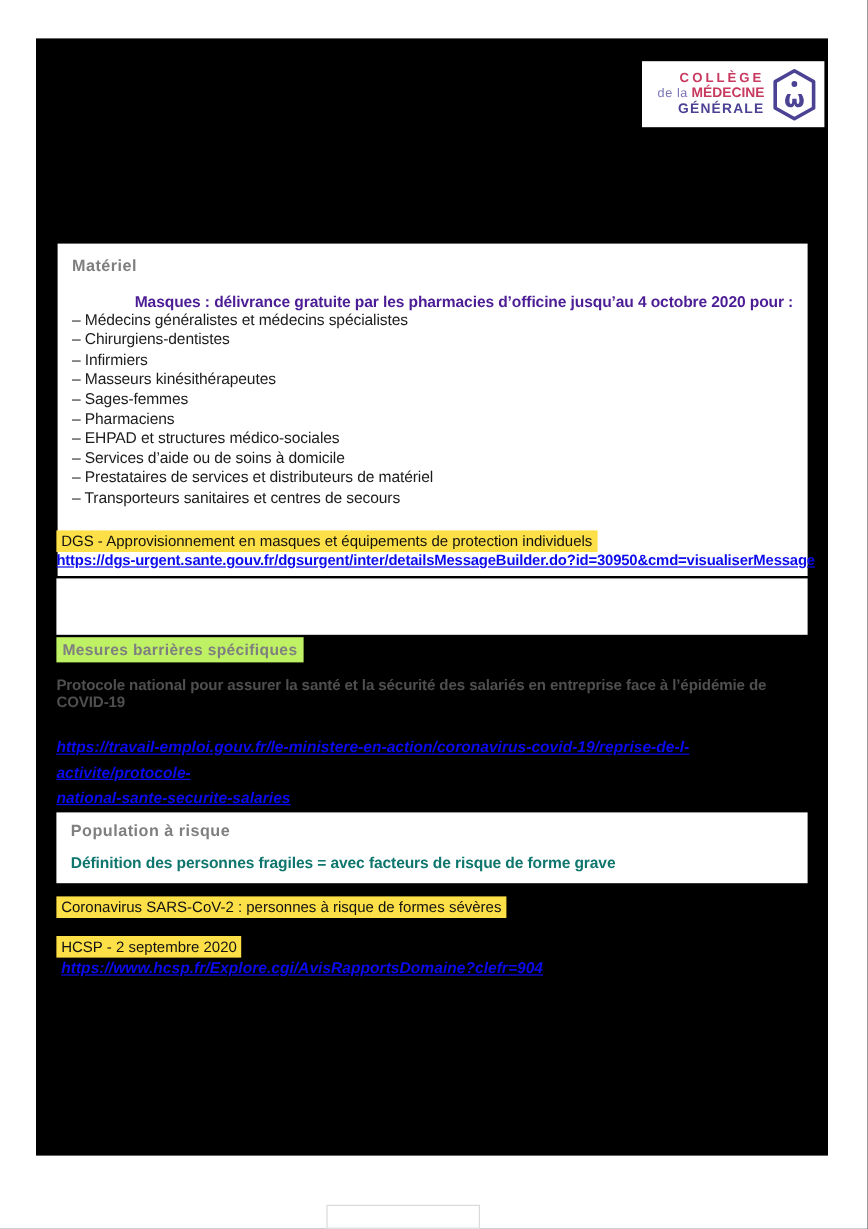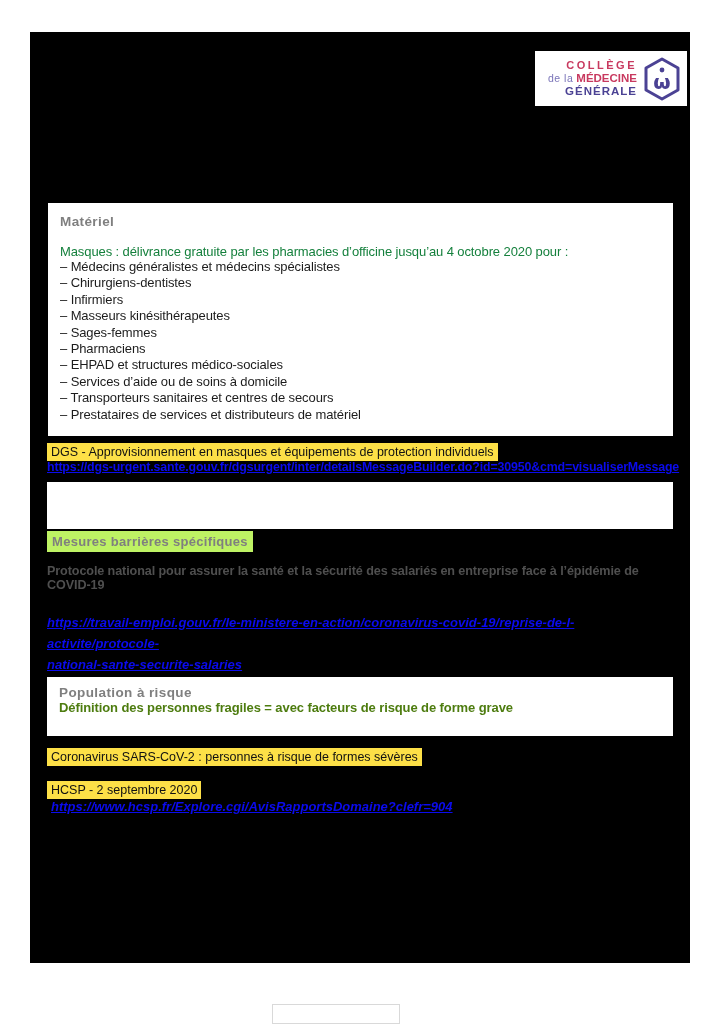--- a/index.html
+++ b/index.html
@@ -13,42 +13,42 @@
   
   .logo-box{left:535px;top:51px;width:152px;height:55px;background:#ffffff;
     display:flex;align-items:center;justify-content:flex-end;padding:2px 4px 2px 0;box-sizing:border-box;}
   .logo-text{display:flex;flex-direction:column;align-items:flex-end;line-height:13px;margin-right:4px;}
   .logo-l1{color:#c8395f;font-size:11px;letter-spacing:2.5px;font-weight:600;}
   .logo-l2{font-size:11.5px;font-weight:bold;color:#c8395f;}
   .logo-l2 .dela{color:#7a74b8;font-weight:normal;font-size:10.5px;letter-spacing:.5px;margin-right:3px;}
   .logo-l3{color:#4b4294;font-size:11.5px;font-weight:bold;letter-spacing:1px;}
 
   
-  .materiel-box{left:48px;top:203px;width:625px;height:233px;background:#ffffff;
+  .materiel-box{left:48px;top:203px;width:625px;height:277px;background:#ffffff;
     box-sizing:border-box;padding:11px 12px;}
   .sec-heading{color:#7f7f7f;font-weight:bold;font-size:13.5px;letter-spacing:.4px;}
-  .intro{margin-top:15px;font-weight:normal;color:#15803d;font-size:13px;letter-spacing:-0.1px;}
+  .intro{margin-top:15px;font-weight:bold;color:#4c1d95;font-size:13px;letter-spacing:-0.1px;text-align:right;}
   .li{color:#1c1c1c;font-size:13px;line-height:16.4px;letter-spacing:-0.1px;}
 
   .hl{background:#fde047;color:#111111;font-size:12.5px;padding:2px 4px;display:inline-block;white-space:nowrap;}
   .hl-gray{background:#bef264;color:#7f7f7f;font-weight:bold;font-size:13px;padding:3px 5px;display:inline-block;white-space:nowrap;letter-spacing:.3px;}
 
   a.doclink{color:#0b0bee;font-weight:bold;text-decoration:underline;font-size:12.4px;display:block;letter-spacing:-0.15px;}
   a.doclink.it{font-style:italic;font-size:13px;letter-spacing:0;}
 
   .dgs-label{left:47px;top:442px;}
   .dgs-link{left:47px;top:460px;width:630px;white-space:nowrap;}
   .empty-box{left:47px;top:482px;width:626px;height:47px;background:#ffffff;}
   .mesures-label{left:47px;top:531px;}
   .protocole{left:47px;top:564px;width:630px;color:#4f4f4f;font-weight:bold;font-size:12.6px;letter-spacing:-0.1px;}
   .travail-link{left:47px;top:612px;width:626px;line-height:21px;}
 
   .population-box{left:47px;top:677px;width:626px;height:59px;background:#ffffff;
     box-sizing:border-box;padding:8px 12px;}
-  .definition{margin-top:0;font-weight:bold;color:#4d7c0f;font-size:13px;letter-spacing:-0.1px;}
+  .definition{margin-top:11px;font-weight:bold;color:#0f766e;font-size:13px;letter-spacing:-0.1px;}
 
   .corona-label{left:47px;top:747px;}
   .hcsp-label{left:47px;top:780px;}
   .hcsp-link{left:51px;top:799px;}
 
   .bottom-box{left:272px;top:1004px;width:128px;height:20px;background:#ffffff;border:1px solid #d9d9d9;box-sizing:border-box;}
 </style>
 </head>
 <body>
 
@@ -71,22 +71,22 @@
   <div class="sec-heading">Matériel</div>
   <div class="intro">Masques : délivrance gratuite par les pharmacies d’officine jusqu’au 4 octobre 2020 pour :</div>
   <div class="li">– Médecins généralistes et médecins spécialistes</div>
   <div class="li">– Chirurgiens-dentistes</div>
   <div class="li">– Infirmiers</div>
   <div class="li">– Masseurs kinésithérapeutes</div>
   <div class="li">– Sages-femmes</div>
   <div class="li">– Pharmaciens</div>
   <div class="li">– EHPAD et structures médico-sociales</div>
   <div class="li">– Services d’aide ou de soins à domicile</div>
+  <div class="li">– Prestataires de services et distributeurs de matériel</div>
   <div class="li">– Transporteurs sanitaires et centres de secours</div>
-  <div class="li">– Prestataires de services et distributeurs de matériel</div>
 </div>
 
 <div class="abs dgs-label">
   <span class="hl">DGS - Approvisionnement en masques et équipements de protection individuels</span>
 </div>
 <a href="#" class="abs doclink dgs-link">https://dgs-urgent.sante.gouv.fr/dgsurgent/inter/detailsMessageBuilder.do?id=30950&amp;cmd=visualiserMessage</a>
 
 <div class="abs empty-box"></div>
 
 <div class="abs mesures-label">

